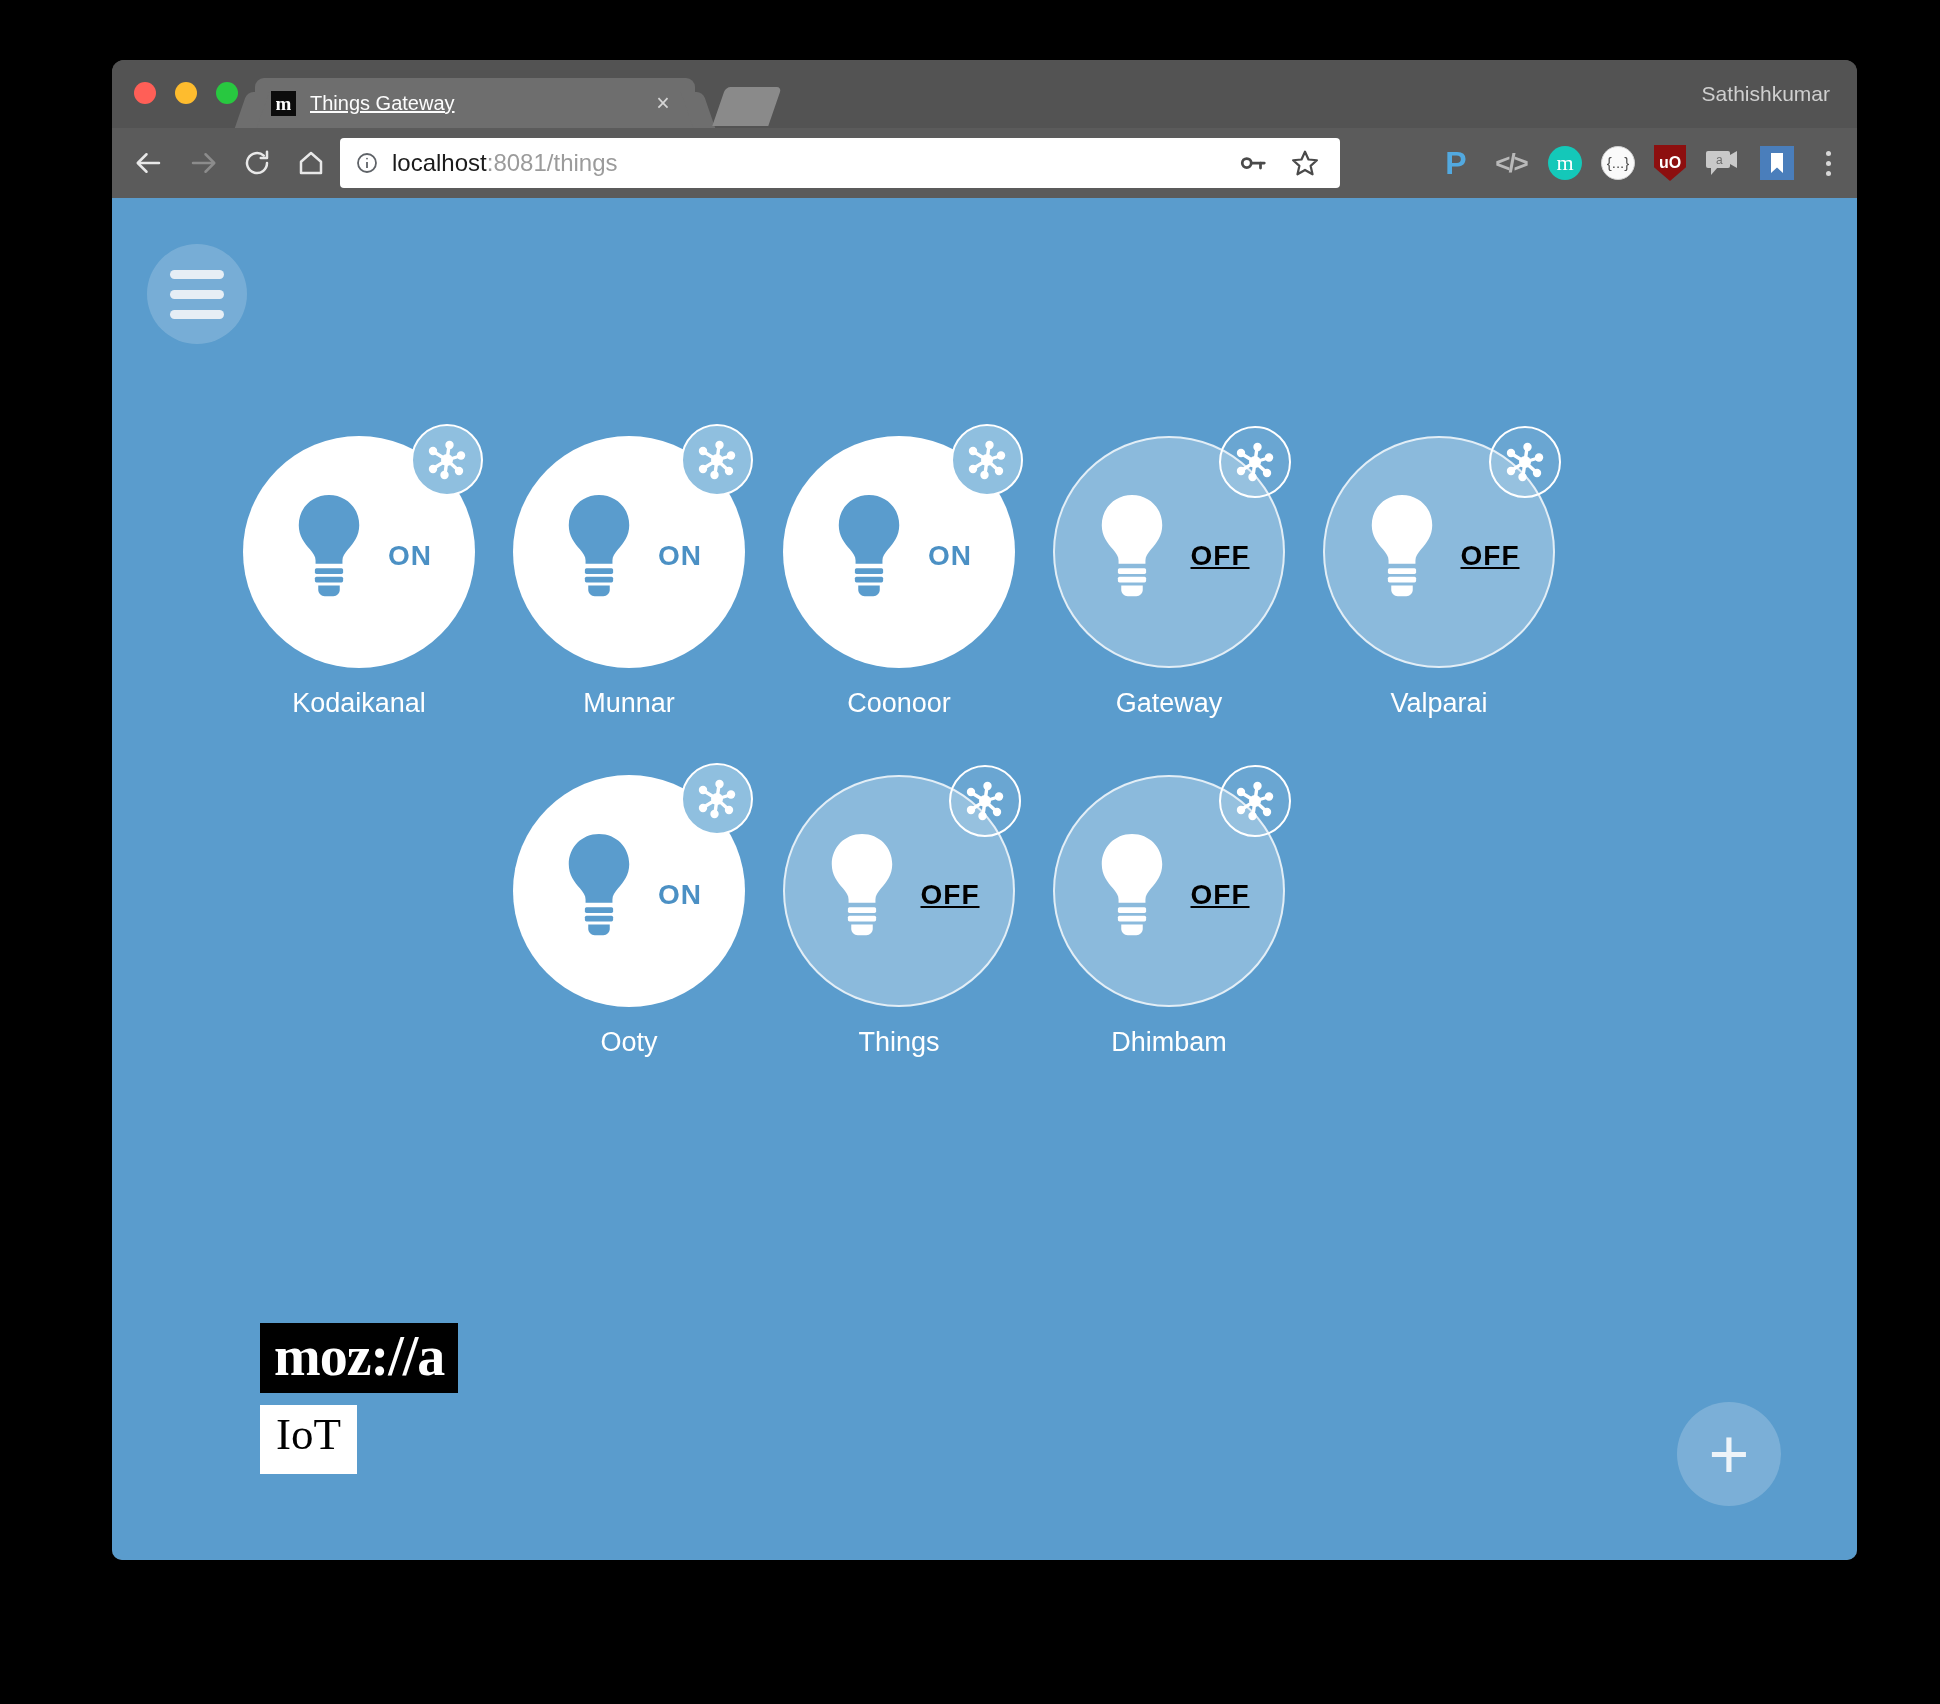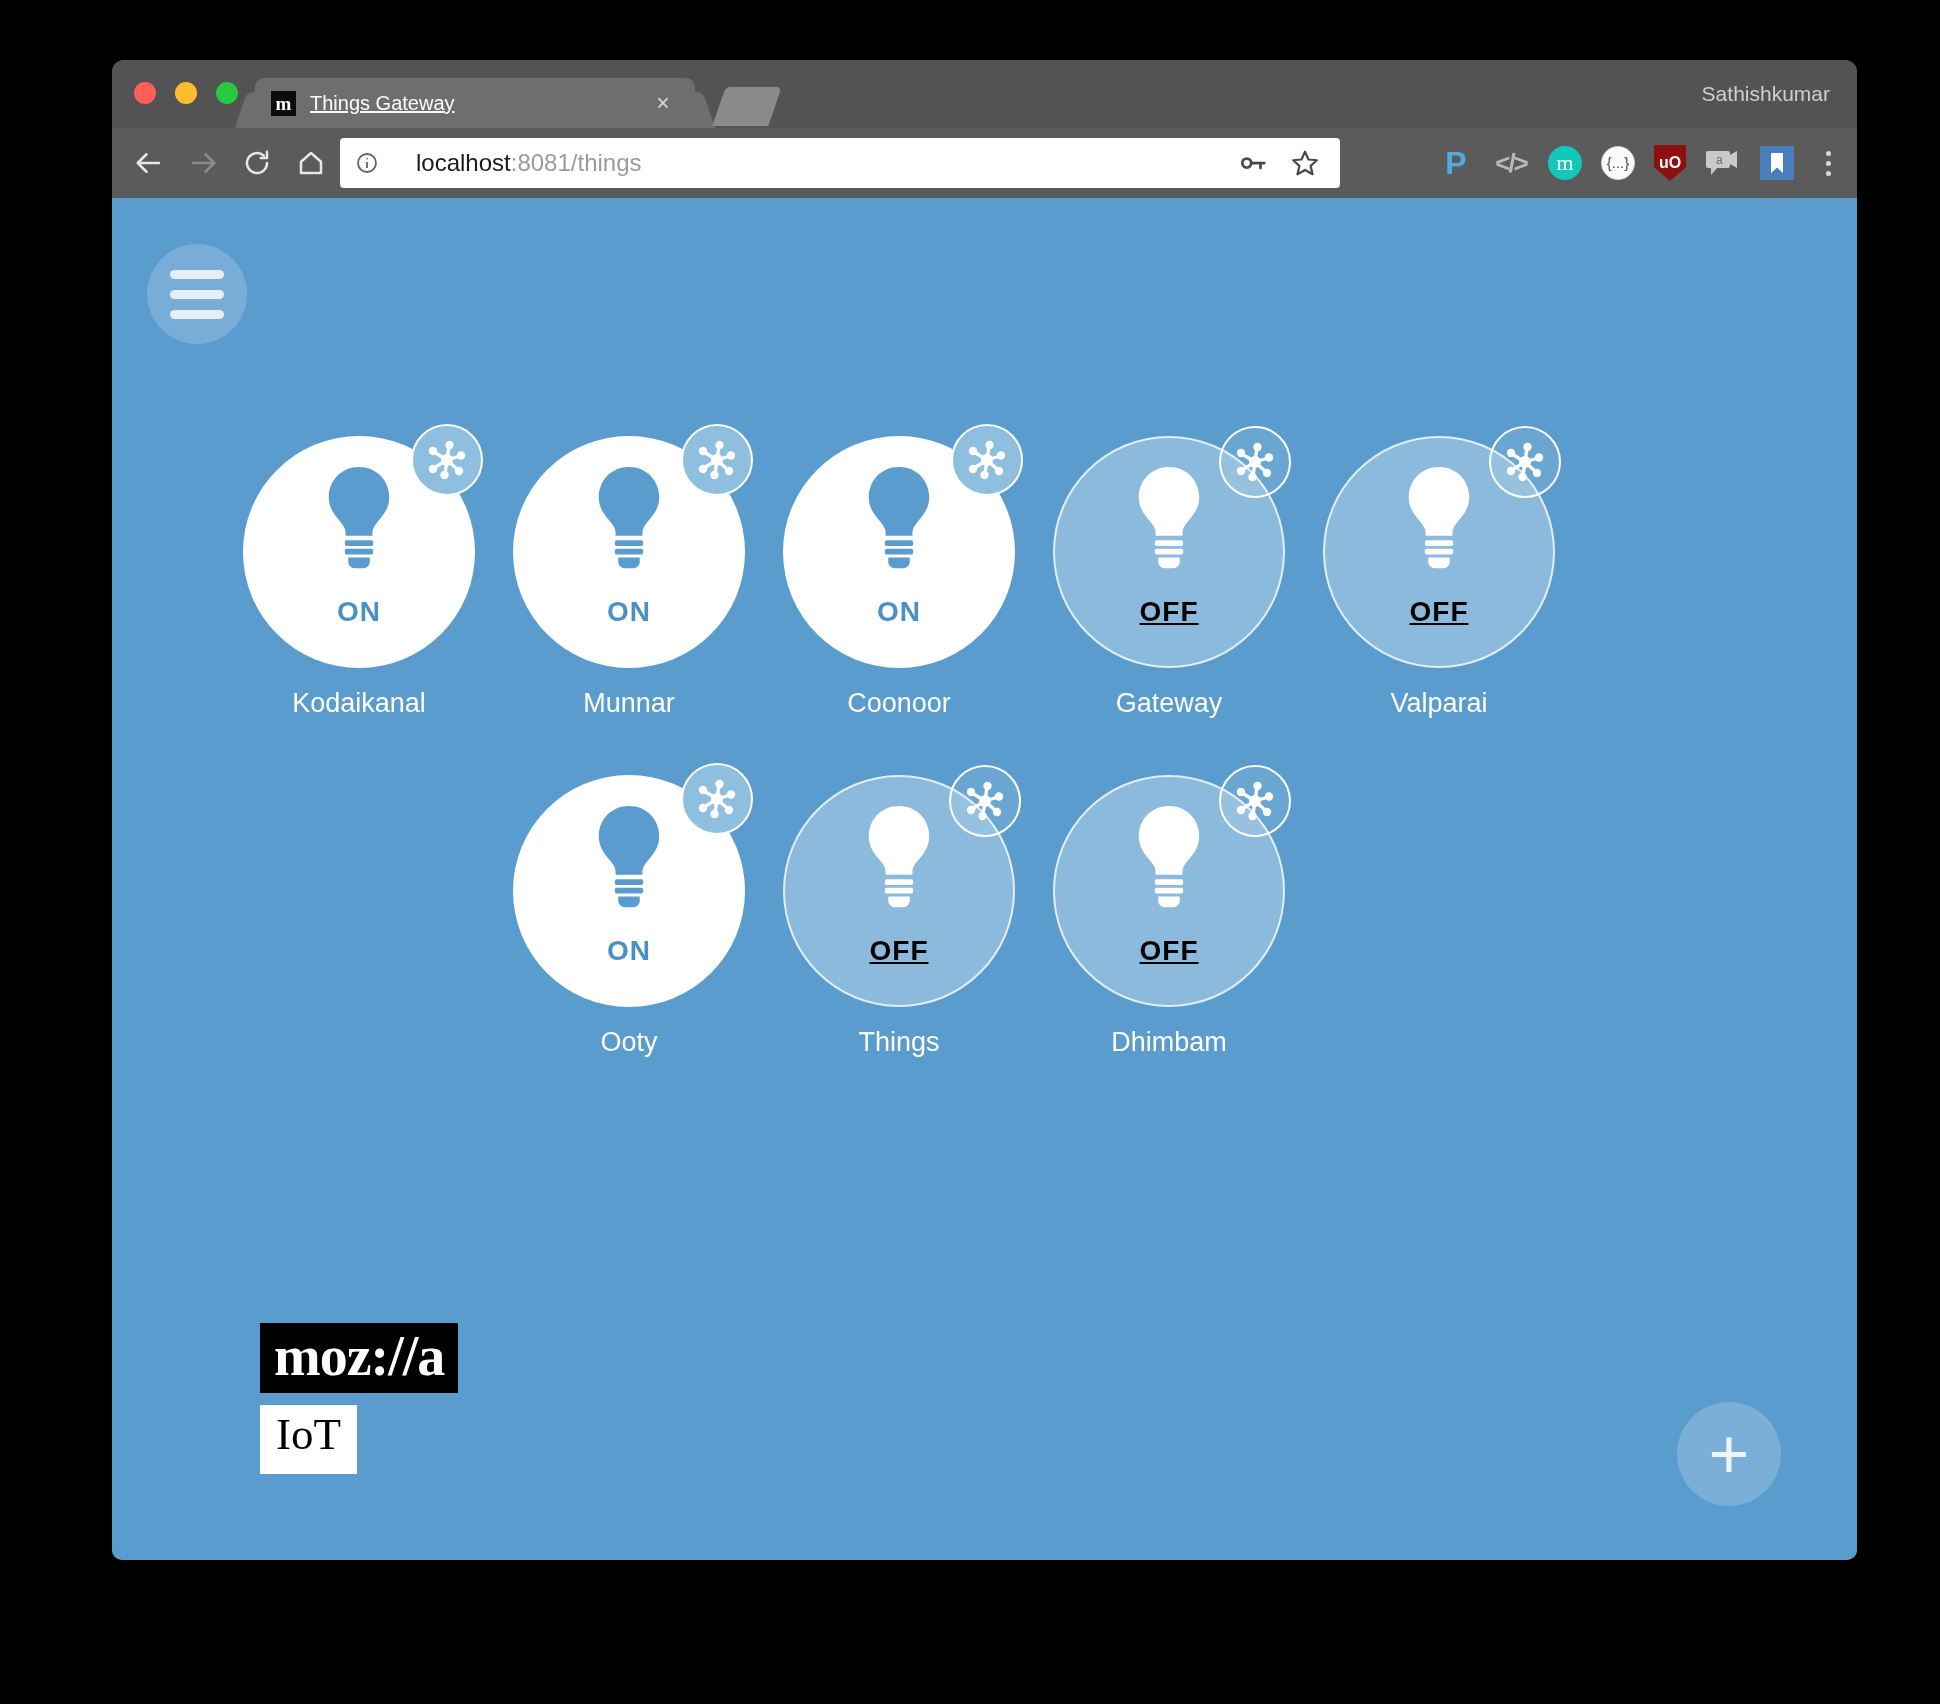--- a/index.html
+++ b/index.html
@@ -109,21 +109,21 @@
     background: #fff;
     border-radius: 4px;
     display: flex; align-items: center;
   }
   #info-icon { margin-left: 15px; width: 24px; height: 24px; flex: none; color: #5f6368; }
   #url-text {
     margin-left: 13px; font-size: 24px;
     color: #9b9b9b; white-space: nowrap;
     font-family: "Liberation Sans", sans-serif;
   }
-  #url-text .host { color: #1b1b1b; margin-left: 24px; }
+  #url-text .host { color: #1b1b1b; }
   #omnibox-actions {
     margin-left: auto; display: flex; align-items: center; gap: 22px;
     padding-right: 20px;
   }
   .omni-action { width: 30px; height: 30px; color: #4a4a4a; }
 
   #extensions {
     position: absolute; right: 14px; top: 10px;
     display: flex; align-items: center; gap: 19px; height: 50px;
   }
@@ -182,21 +182,21 @@
   }
   .thing-card {
     width: 270px;
     display: flex; flex-direction: column; align-items: center;
     position: relative;
   }
   .thing-bubble {
     position: relative;
     width: 232px; height: 232px;
     border-radius: 50%;
-    display: flex; flex-direction: column;
+    display: flex; flex-direction: row;
     align-items: center; justify-content: center; gap: 16px;
   }
   .thing-card.on  .thing-bubble { background: #ffffff; }
   .thing-card.off .thing-bubble {
     background: rgba(255,255,255,.30);
     border: 2px solid rgba(255,255,255,.75);
   }
   .bulb { width: 86px; height: 108px; margin-top: -12px; }
   .thing-card.on  .bulb path, .thing-card.on  .bulb rect { fill: #5a9ccd; }
   .thing-card.off .bulb path, .thing-card.off .bulb rect { fill: #ffffff; }

